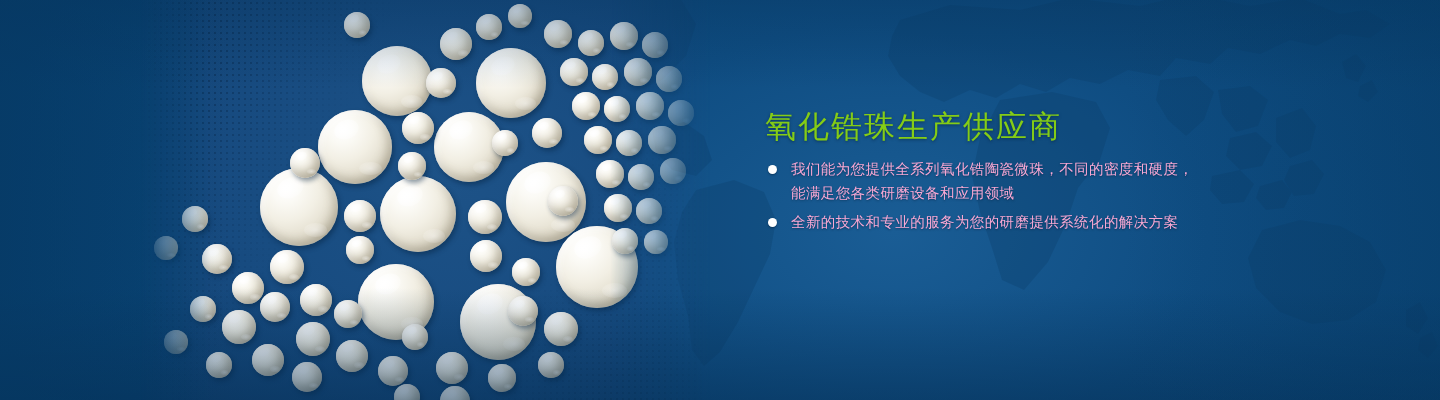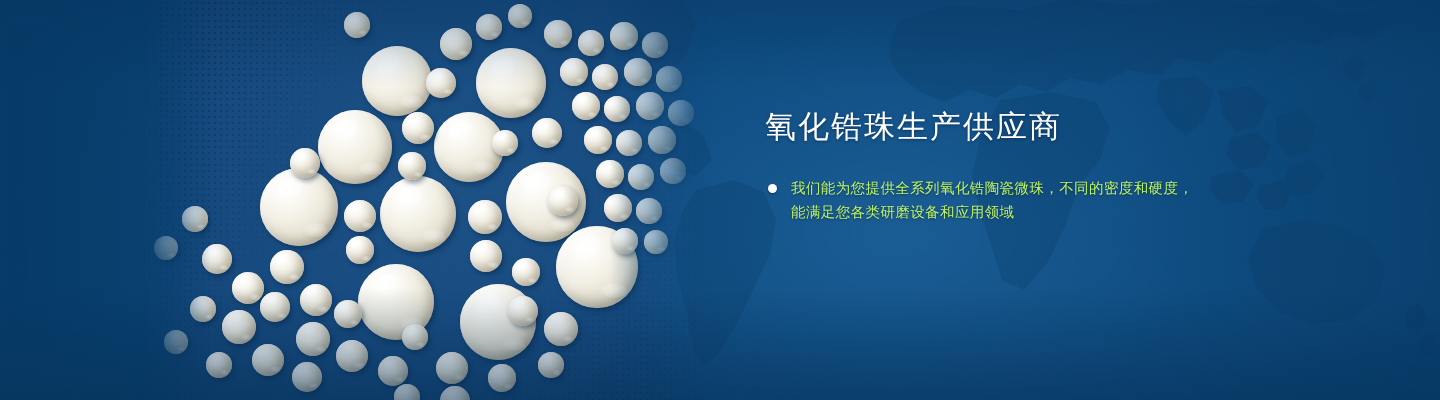--- a/index.html
+++ b/index.html
@@ -116,38 +116,38 @@
   }
 
   
   .text-col {
     position: absolute;
     left: 765px;
     top: 108px;
     width: 560px;
   }
   .headline {
-    color: #ffffff;
+    color: #84cc16;
     font-size: 31px;
     line-height: 1.2;
     letter-spacing: 2px;
     font-weight: 400;
-    margin: 0 0 31px 0;
+    margin: 0 0 12px 0;
     text-shadow: 0 1px 3px rgba(2,28,52,.55);
     white-space: nowrap;
   }
   .bullets {
     list-style: none;
     margin: 0;
     padding: 0;
   }
   .bullet {
     position: relative;
     padding-left: 26px;
-    color: #bef264;
+    color: #f9a8d4;
     font-size: 14.5px;
     line-height: 24px;
     letter-spacing: .4px;
     margin-bottom: 5px;
     text-shadow: 0 1px 2px rgba(2,28,52,.5);
   }
   .bullet .dot {
     position: absolute;
     left: 3px;
     top: 8px;
@@ -293,16 +293,20 @@
 
   <div class="text-col">
     <h1 class="headline">氧化锆珠生产供应商</h1>
 
     <ul class="bullets">
       <li class="bullet">
         <span class="dot"></span>
         <span class="bullet-line">我们能为您提供全系列氧化锆陶瓷微珠，不同的密度和硬度，</span>
         <span class="bullet-line">能满足您各类研磨设备和应用领域</span>
       </li>
+      <li class="bullet">
+        <span class="dot"></span>
+        <span class="bullet-line">全新的技术和专业的服务为您的研磨提供系统化的解决方案</span>
+      </li>
     </ul>
   </div>
 
 </div>
 
 </body></html>

